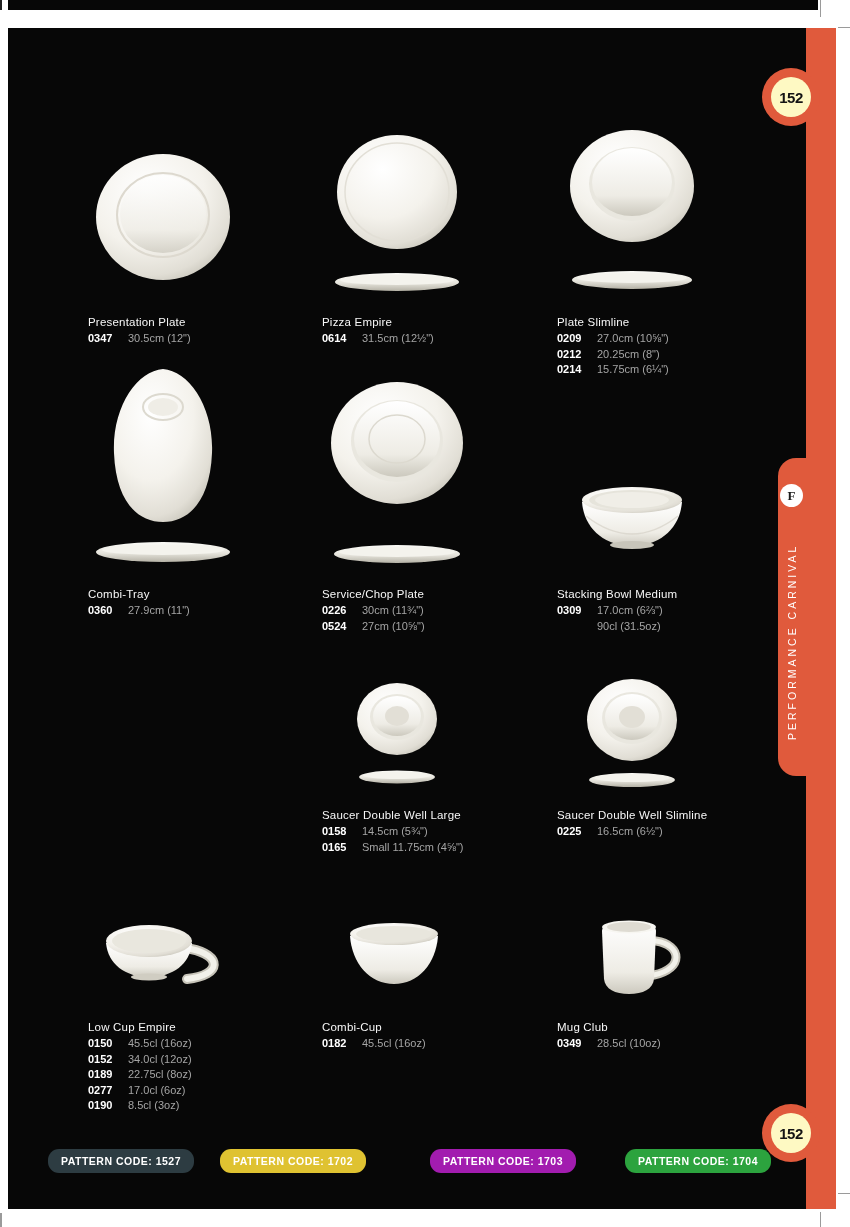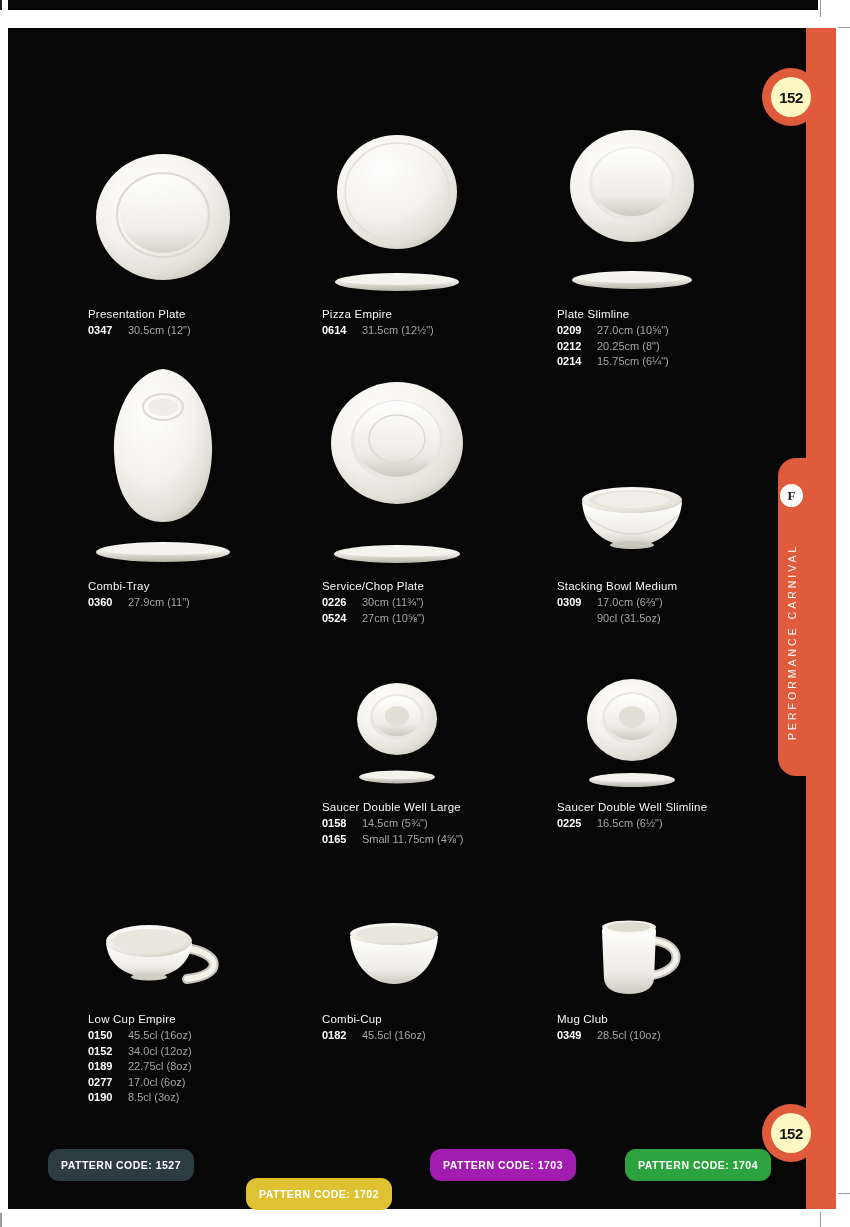--- a/index.html
+++ b/index.html
@@ -43,30 +43,30 @@
     display:flex;align-items:center;justify-content:center;
     writing-mode:vertical-rl;transform:rotate(180deg);
     color:#ffffff;font-size:10.5px;letter-spacing:3px;white-space:nowrap;font-weight:500;}
 
   
   .cell{position:absolute;width:230px;color:#fff;}
   .c1{left:48px;} .c2{left:282px;} .c3{left:517px;}
   .r1{top:130px;} .r2{top:370px;} .r3{top:645px;} .r4{top:895px;}
   .img{display:flex;justify-content:center;align-items:flex-end;}
   .r1 .img{height:172px;} .r2 .img{height:204px;} .r3 .img{height:150px;} .r4 .img{height:112px;}
-  .label{padding-left:40px;margin-top:6px;}
+  .label{padding-left:40px;margin-top:14px;}
   .pname{font-size:11.5px;color:#f7f7f7;margin-bottom:3px;letter-spacing:0.2px;}
   .prow{font-size:11px;line-height:15.5px;}
   .code{display:inline-block;width:40px;font-weight:bold;color:#ffffff;}
   .size{color:#a5a5a5;}
 
   
-  .pill{position:absolute;top:1149px;height:32px;border-radius:11px;display:flex;align-items:center;
+  .pill{position:absolute;top:1149px;height:24px;border-radius:11px;display:flex;align-items:center;
     padding:0 13px;color:#ffffff;font-size:10.5px;font-weight:bold;letter-spacing:0.5px;white-space:nowrap;}
-  .p1{left:48px;} .p2{left:246px;margin-top:29px;} .p3{left:430px;} .p4{left:625px;}
+  .p1{left:48px;} .p2{left:220px;} .p3{left:430px;} .p4{left:625px;}
 </style>
 </head>
 <body>
 
 <svg width="0" height="0" style="position:absolute">
   <defs>
     <radialGradient id="gp" cx="38%" cy="30%" r="78%">
       <stop offset="0%" stop-color="#ffffff"></stop>
       <stop offset="55%" stop-color="#f4f2ec"></stop>
       <stop offset="85%" stop-color="#e1ded5"></stop>

